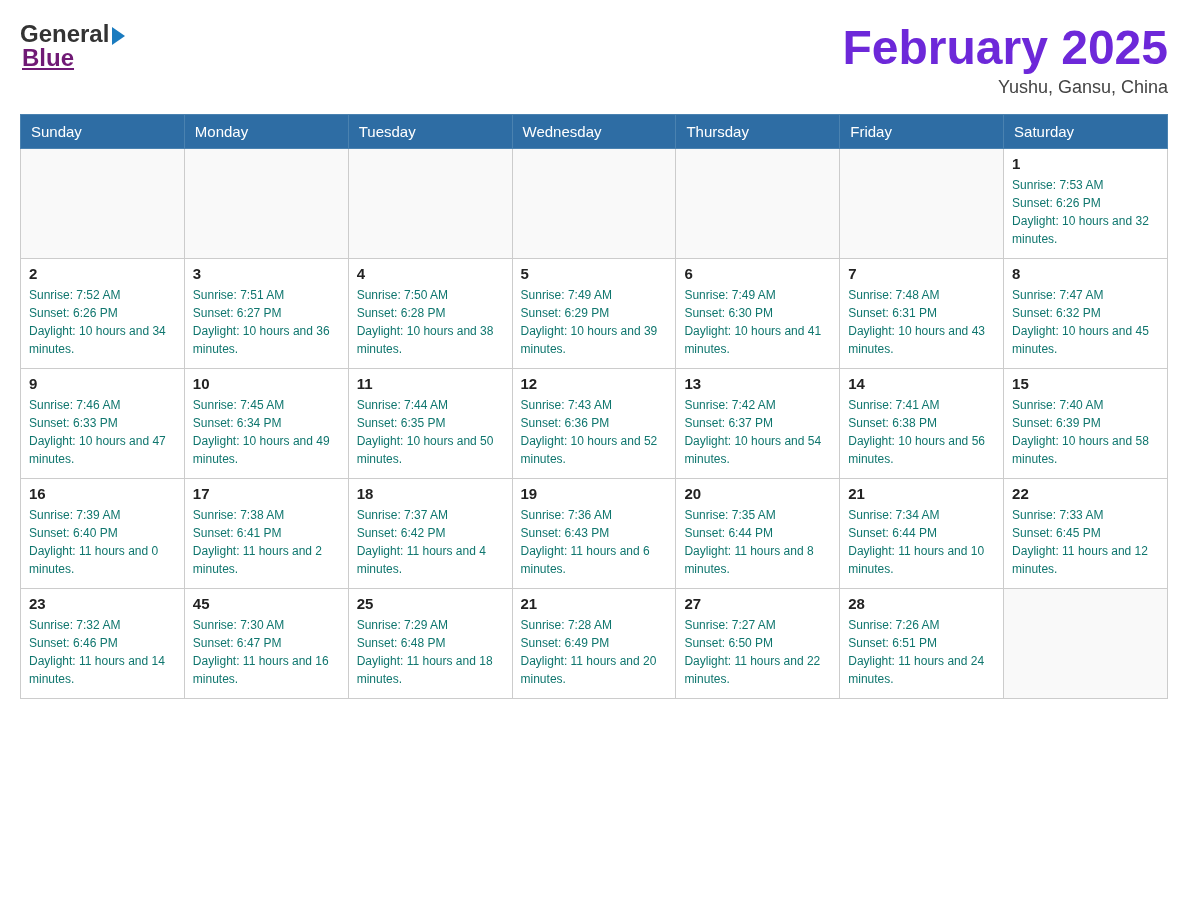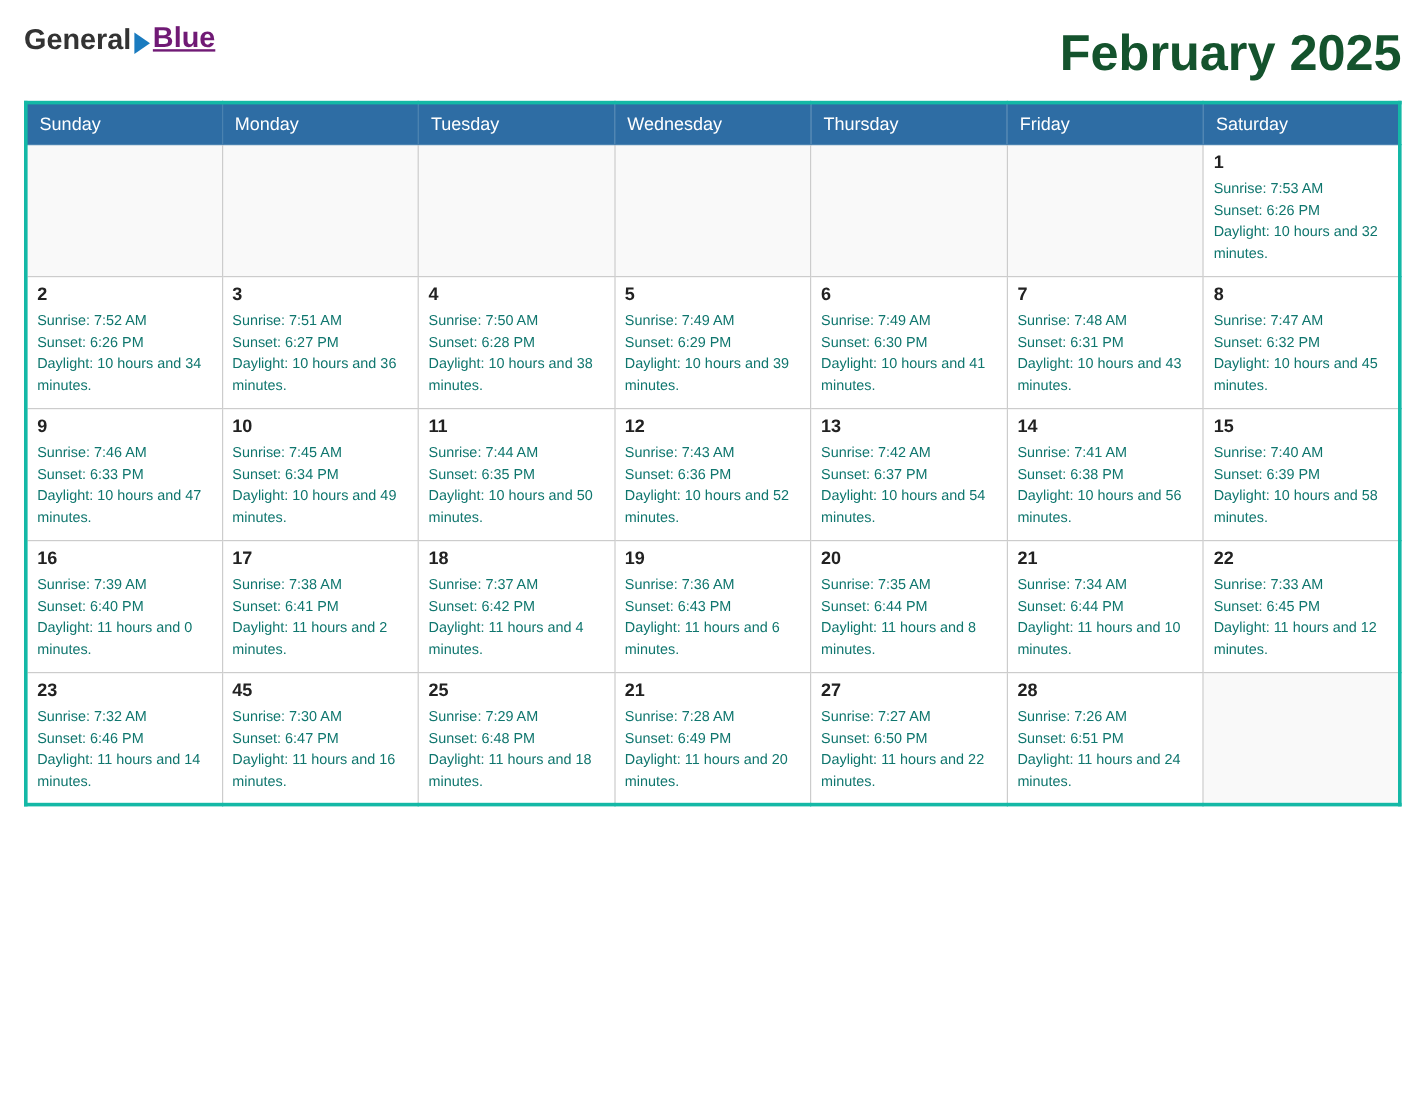--- a/index.html
+++ b/index.html
@@ -13,33 +13,33 @@
     .header {
       display: flex;
       justify-content: space-between;
       align-items: flex-start;
       margin-bottom: 16px;
     }
     .title-block {
       text-align: right;
     }
     .month-title {
-      font-size: 42px;
+      font-size: 48px;
       font-weight: bold;
-      color: #14532d;
+      color: #6d28d9;
     }
     .location {
       font-size: 18px;
       color: #444;
       margin-top: 2px;
     }
     .calendar {
       width: 100%;
       border-collapse: collapse;
-      border: 3px solid #14b8a6;
+      border: 1px solid #14b8a6;
     }
     .calendar th {
       background-color: #2e6da4;
       color: #fff;
       font-size: 15px;
       font-weight: normal;
       padding: 8px 10px;
       text-align: left;
       border: 1px solid #4a82b0;
     }
@@ -65,21 +65,21 @@
     .day-info {
       font-size: 12px;
       color: #0f766e;
       line-height: 1.5;
     }
     .week-row td {
       height: 110px;
     }
     .logo-container {
       display: flex;
-      flex-direction: row;
+      flex-direction: column;
       justify-content: flex-end;
     }
     .logo-line1 {
       display: flex;
       align-items: center;
     }
     .logo-line2 {
       display: flex;
       align-items: center;
       margin-top: -4px;
@@ -93,20 +93,21 @@
     <div class="logo-line1">
       <span style="font-size:24px;font-weight:bold;color:#333;">General</span>
       <span style="display:inline-block;width:0;height:0;border-left:13px solid #1a7bbf;border-top:9px solid transparent;border-bottom:9px solid transparent;margin-left:3px;margin-top:3px;"></span>
     </div>
     <div class="logo-line2">
       <span style="font-size:24px;font-weight:bold;color:#701a75;margin-left:2px;text-decoration:underline;">Blue</span>
     </div>
   </div>
   <div class="title-block">
     <div class="month-title">February 2025</div>
+    <div class="location">Yushu, Gansu, China</div>
   </div>
 </div>
 
 <table class="calendar">
   <thead>
     <tr>
     <th>Sunday</th>
         <th>Monday</th>
         <th>Tuesday</th>
         <th>Wednesday</th>

